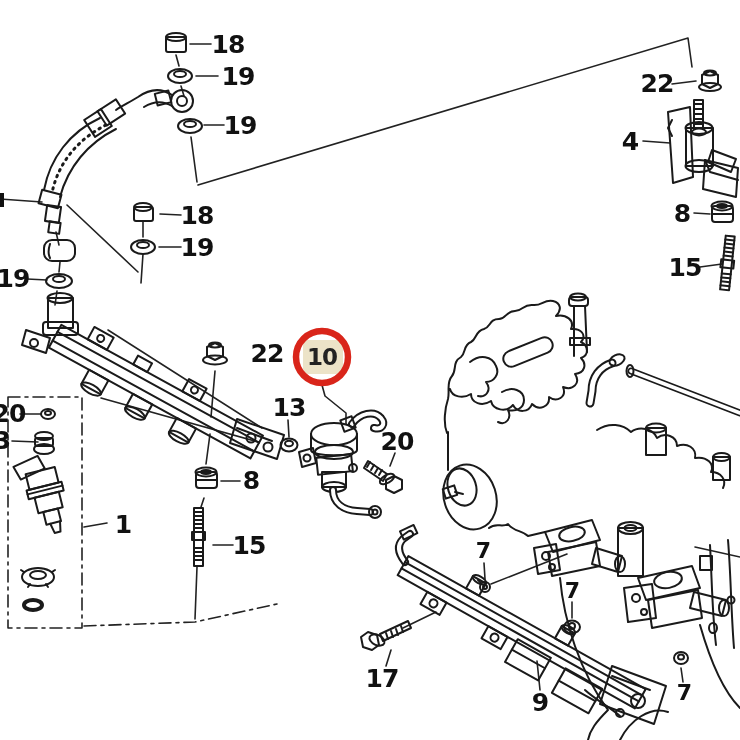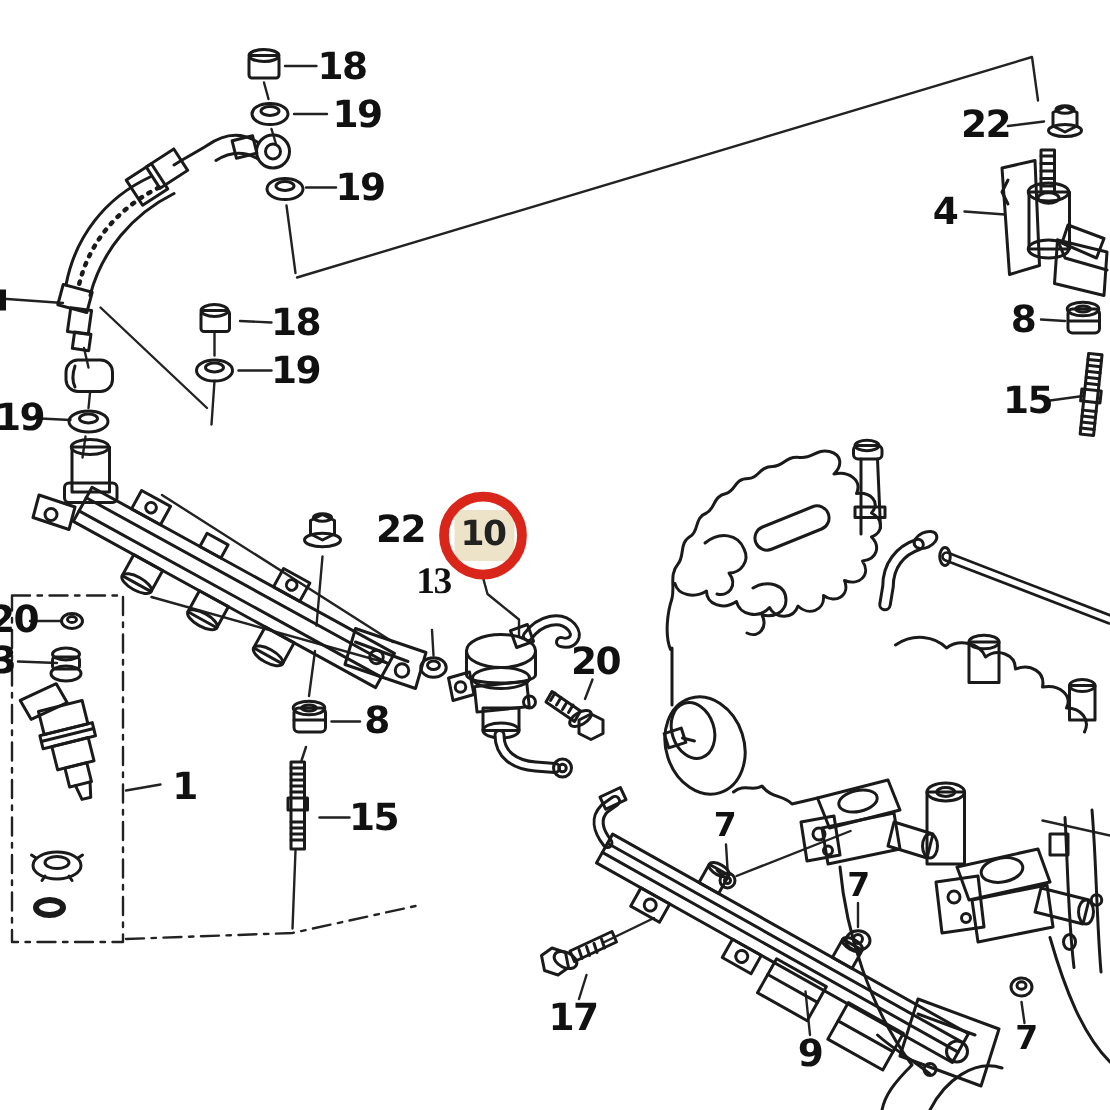--- a/index.html
+++ b/index.html
@@ -430,21 +430,21 @@
   <div class="callout" style="left:238px;top:76px;">19</div>
   <div class="callout" style="left:240px;top:125px;">19</div>
   <div class="callout" style="left:657px;top:83px;">22</div>
   <div class="callout" style="left:630px;top:141px;">4</div>
   <div class="callout" style="left:682px;top:213px;">8</div>
   <div class="callout" style="left:685px;top:267px;">15</div>
   <div class="callout" style="left:197px;top:215px;">18</div>
   <div class="callout" style="left:197px;top:247px;">19</div>
   <div class="callout" style="left:13px;top:278px;">19</div>
   <div class="callout" style="left:267px;top:353px;">22</div>
-  <div class="callout" style="left:289px;top:388px;font-family:Liberation Serif, serif;">13</div>
+  <div class="callout" style="left:289px;top:407px;">13</div>
   <div class="callout" style="left:397px;top:441px;">20</div>
   <div class="callout" style="left:9px;top:413px;">20</div>
   <div class="callout" style="left:2px;top:440px;">3</div>
   <div class="callout" style="left:123px;top:524px;">1</div>
   <div class="callout" style="left:251px;top:480px;">8</div>
   <div class="callout" style="left:249px;top:545px;">15</div>
   <div class="callout small" style="left:483px;top:551px;">7</div>
   <div class="callout small" style="left:572px;top:591px;">7</div>
   <div class="callout" style="left:382px;top:678px;text-align:right;">17</div>
   <div class="callout" style="left:540px;top:702px;">9</div>

